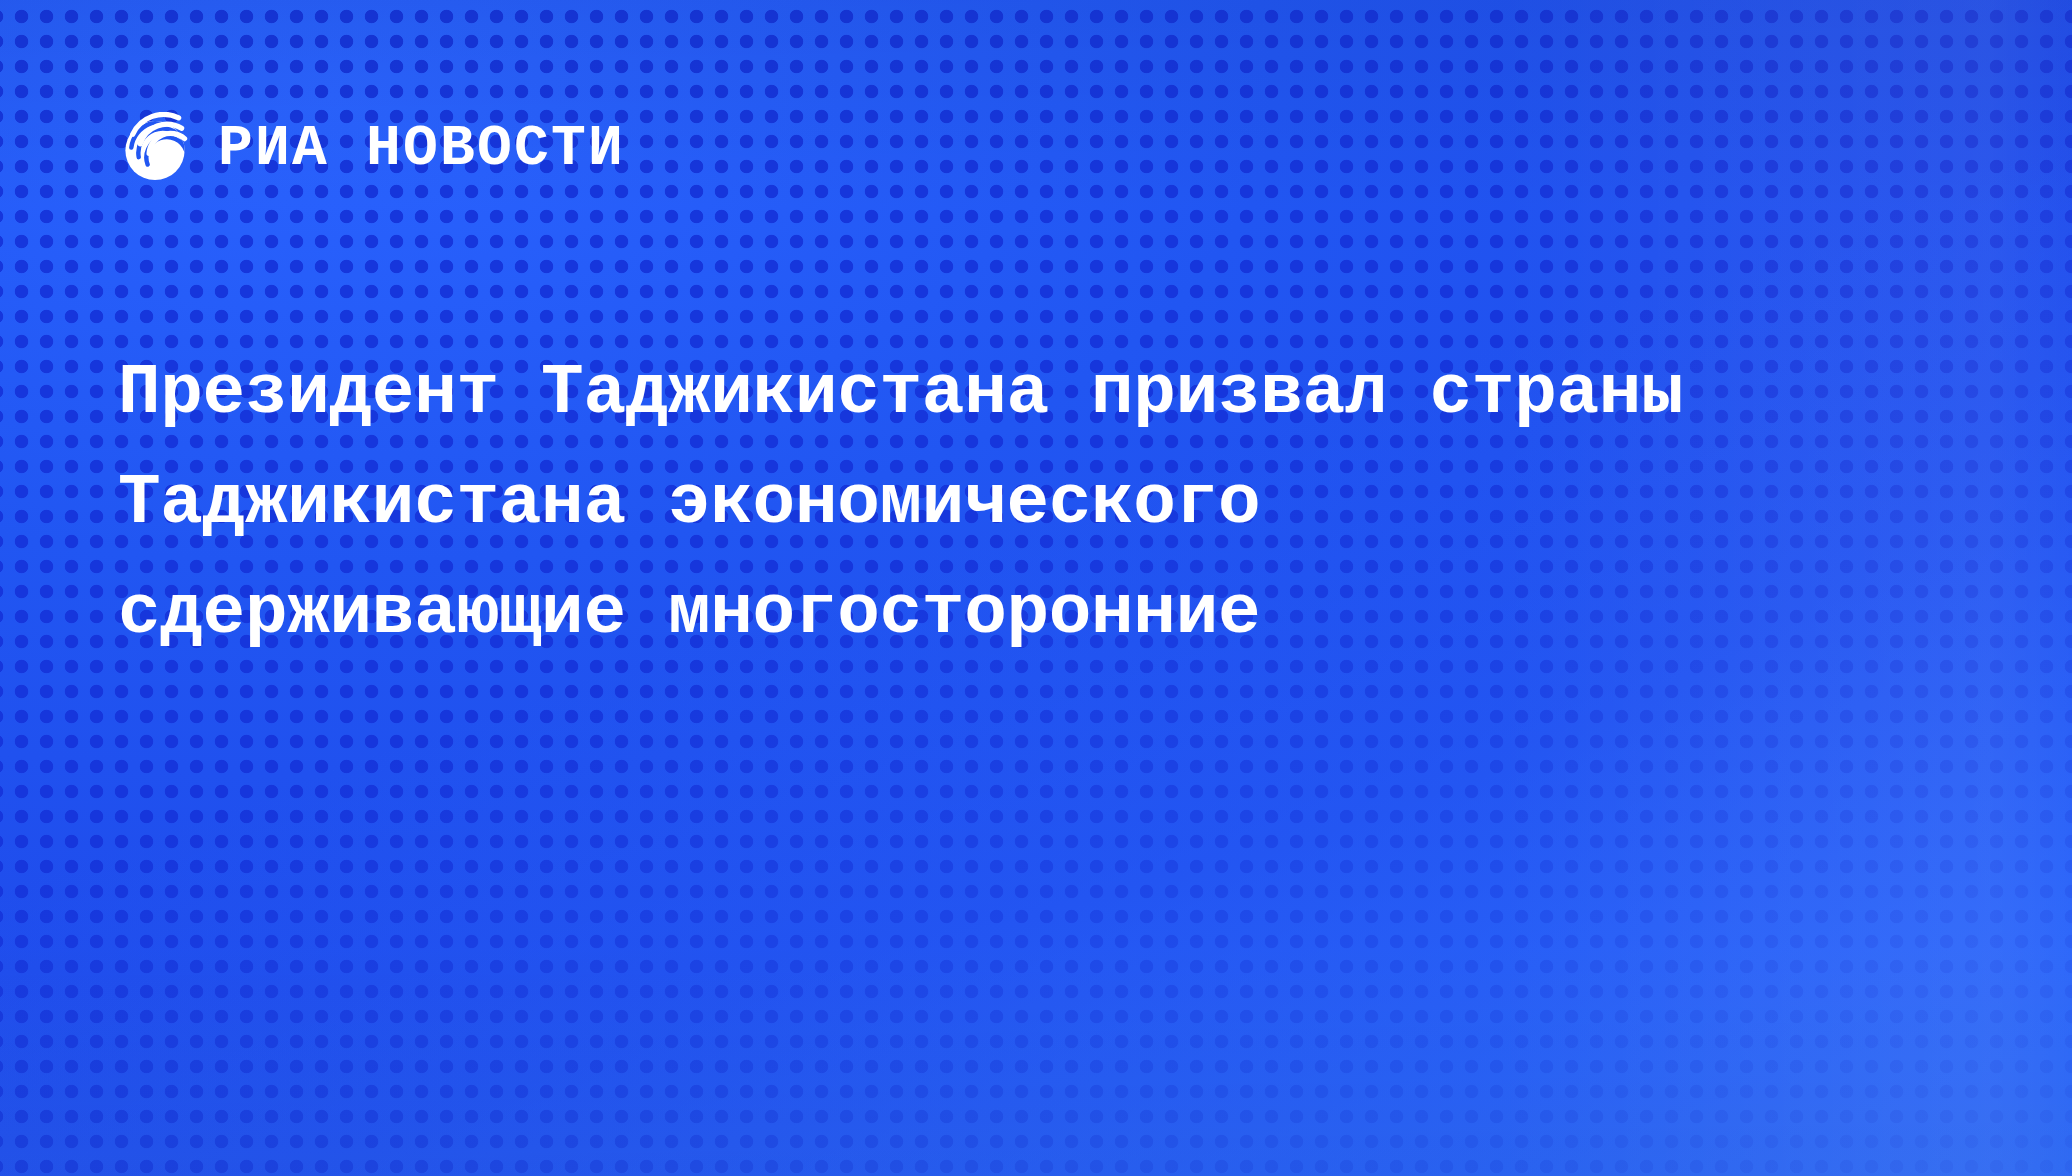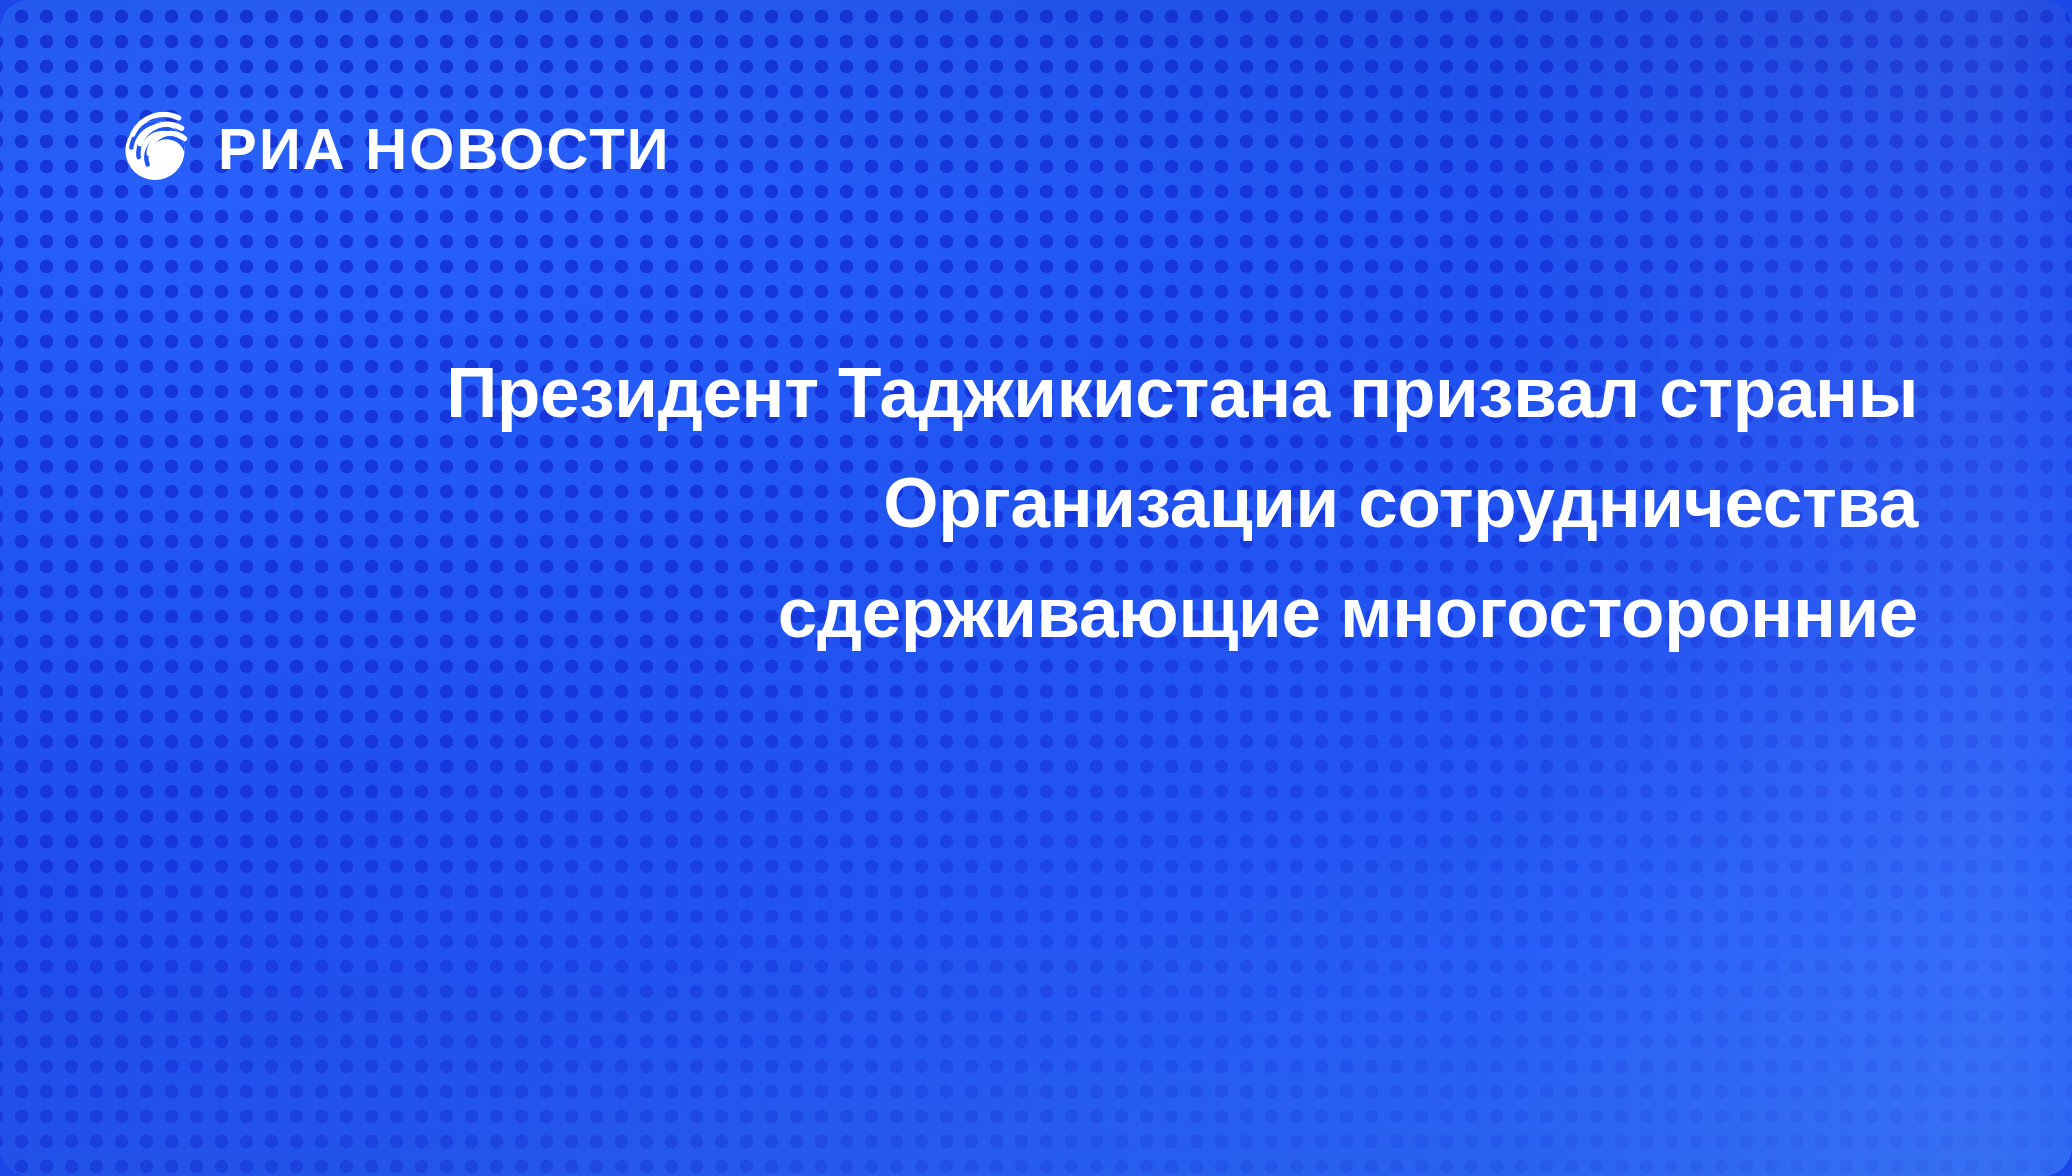--- a/index.html
+++ b/index.html
@@ -7,23 +7,22 @@
     margin: 0;
     padding: 0;
     background: #1b46e8;
   }
 
   .card {
     position: relative;
     width: 2072px;
     height: 1176px;
     overflow: hidden;
-    font-family: Liberation Sans, sans-serif;
+    font-family: Liberation Mono, monospace;
     background: #2156f2;
-    border-radius: 29px;
   }
 
   
 
   .bg-base {
     position: absolute;
     inset: 0;
     background:
       radial-gradient(120% 105% at 16% 8%,  #2a63ff 0%, #2156f2 38%, #1f4cec 72%, #2352f0 100%);
     z-index: 0;
@@ -104,21 +103,20 @@
     color: #ffffff;
     font-size: 71px;
     font-weight: 700;
     line-height: 110px;
     letter-spacing: -0.3px;
   }
 
   .headline .line {
     display: block;
     white-space: nowrap;
-    text-align: right;
   }
 
   .bolt-icon {
     display: inline-block;
     vertical-align: -10px;
     width: 64px;
     height: 80px;
     margin-left: 14px;
   }
 </style>
@@ -157,18 +155,18 @@
           <path d="M 30 43 A 38 38 0 0 1 86 22" stroke-width="7"></path>
           <path d="M 42 56 A 29 29 0 0 1 90 36" stroke-width="7"></path>
         </g>
       </svg>
 
       <span class="logo-word">РИА НОВОСТИ</span>
     </div>
 
     <h1 class="headline">
       <span class="line">Президент Таджикистана призвал страны</span>
-      <span class="line">Организации сотрудничества</span>
+      <span class="line">Таджикистана экономического</span>
       <span class="line">сдерживающие многосторонние</span>
     </h1>
 
   </div>
 </div>
 
 </body></html>

